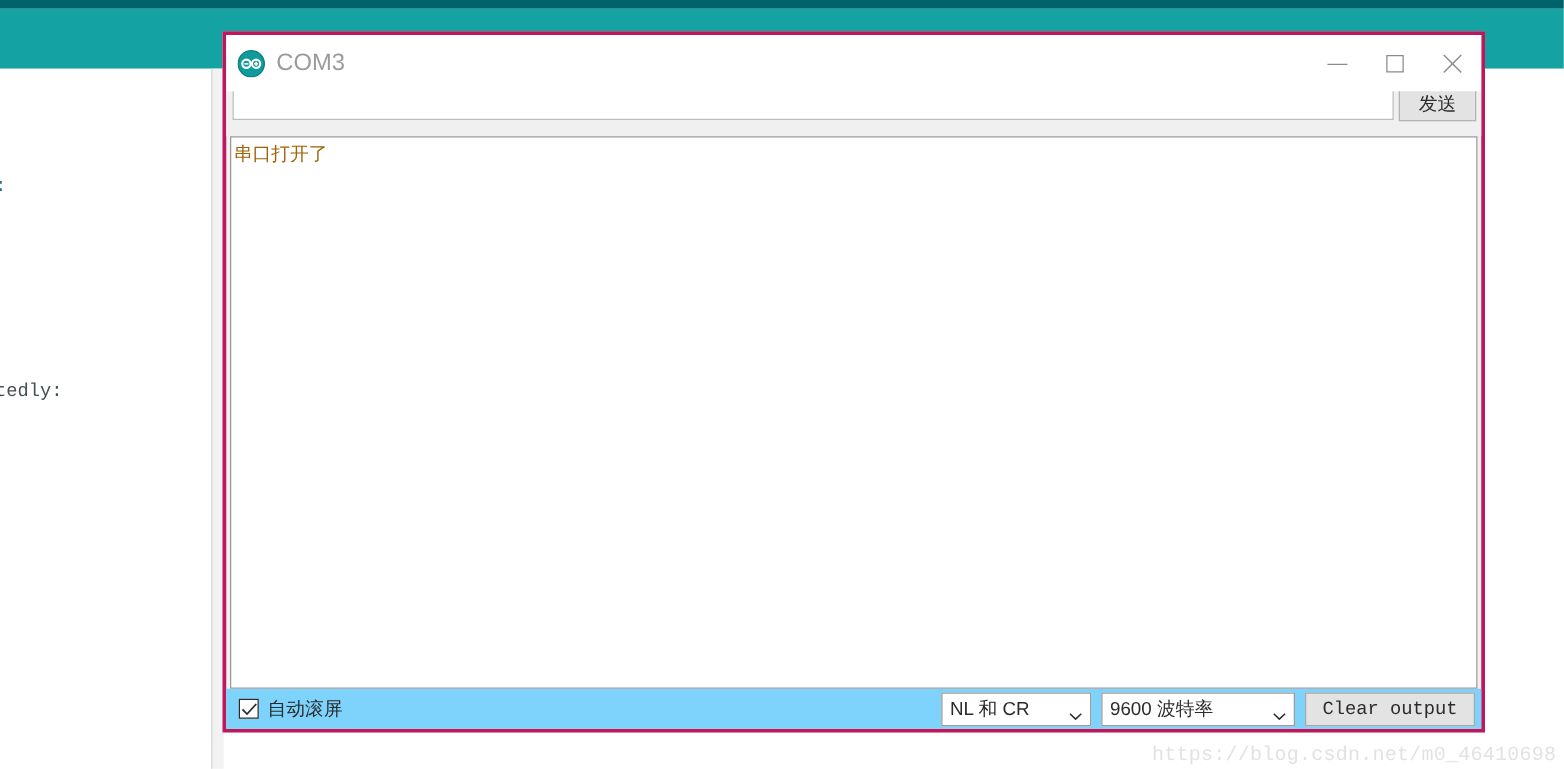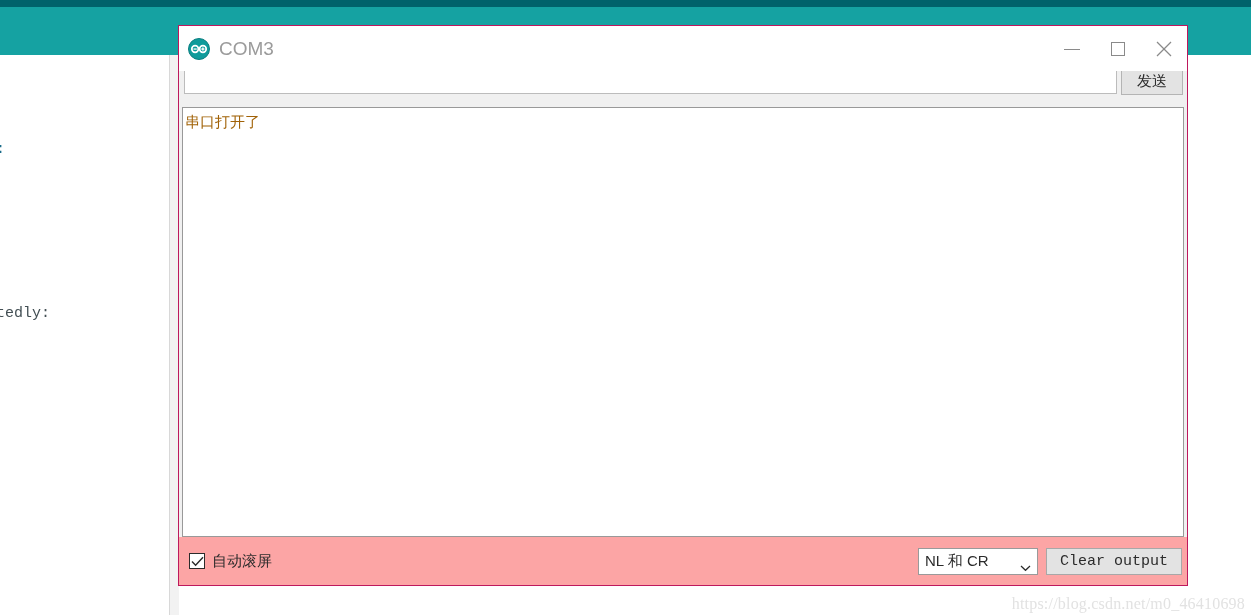--- a/index.html
+++ b/index.html
@@ -69,30 +69,30 @@
     background: #c6c6c6;
   }
 
   
   #watermark {
     position: absolute;
     right: 6px; bottom: 2px;
     font-size: 16px;
     color: #e2e2e2;
     letter-spacing: 0.2px;
-    font-family: Liberation Serif, serif;
+    font-family: Liberation Mono, monospace;
   }
 
   
   #serial-window {
     position: absolute;
     left: 178px; top: 25px;
     width: 1010px; height: 561px;
     background: #f0f0f0;
-    border: 1px solid #be185d;
+    border: 3px solid #be185d;
     box-sizing: border-box;
     box-shadow: 0 0 0 0 rgba(0,0,0,0);
     display: flex;
     flex-direction: column;
   }
 
   
   #titlebar {
     height: 45px;
     background: #ffffff;
@@ -189,25 +189,25 @@
     font-family: "Liberation Sans", sans-serif;
     font-size: 15px;
     color: #a16207;
     white-space: pre-wrap;
     line-height: 20px;
   }
 
   
   #bottom-bar {
     flex: 0 0 auto;
-    height: 48px;
+    height: 32px;
     display: flex;
     align-items: center;
     padding: 0 5px 0 10px;
-    background: #fca5a5;
+    background: #7dd3fc;
     box-sizing: border-box;
   }
   #autoscroll-group {
     display: flex;
     align-items: center;
     flex: 0 0 auto;
   }
   #autoscroll-checkbox {
     width: 16px; height: 16px;
     border: 1px solid #2b2b2b;
@@ -349,17 +349,25 @@
 
     <div class="combo" id="line-ending-combo">
       <span>NL 和 CR</span>
       <span class="combo-arrow">
         <svg width="11" height="7" viewBox="0 0 11 7">
           <polyline points="1,1.5 5.5,5.8 10,1.5" fill="none" stroke="#2b2b2b" stroke-width="1.2"></polyline>
         </svg>
       </span>
     </div>
 
+    <div class="combo" id="baud-combo">
+      <span>9600 波特率</span>
+      <span class="combo-arrow">
+        <svg width="11" height="7" viewBox="0 0 11 7">
+          <polyline points="1,1.5 5.5,5.8 10,1.5" fill="none" stroke="#2b2b2b" stroke-width="1.2"></polyline>
+        </svg>
+      </span>
+    </div>
 
     <div id="clear-output-button">Clear output</div>
   </div>
 
 </div>
 
 </body></html>

